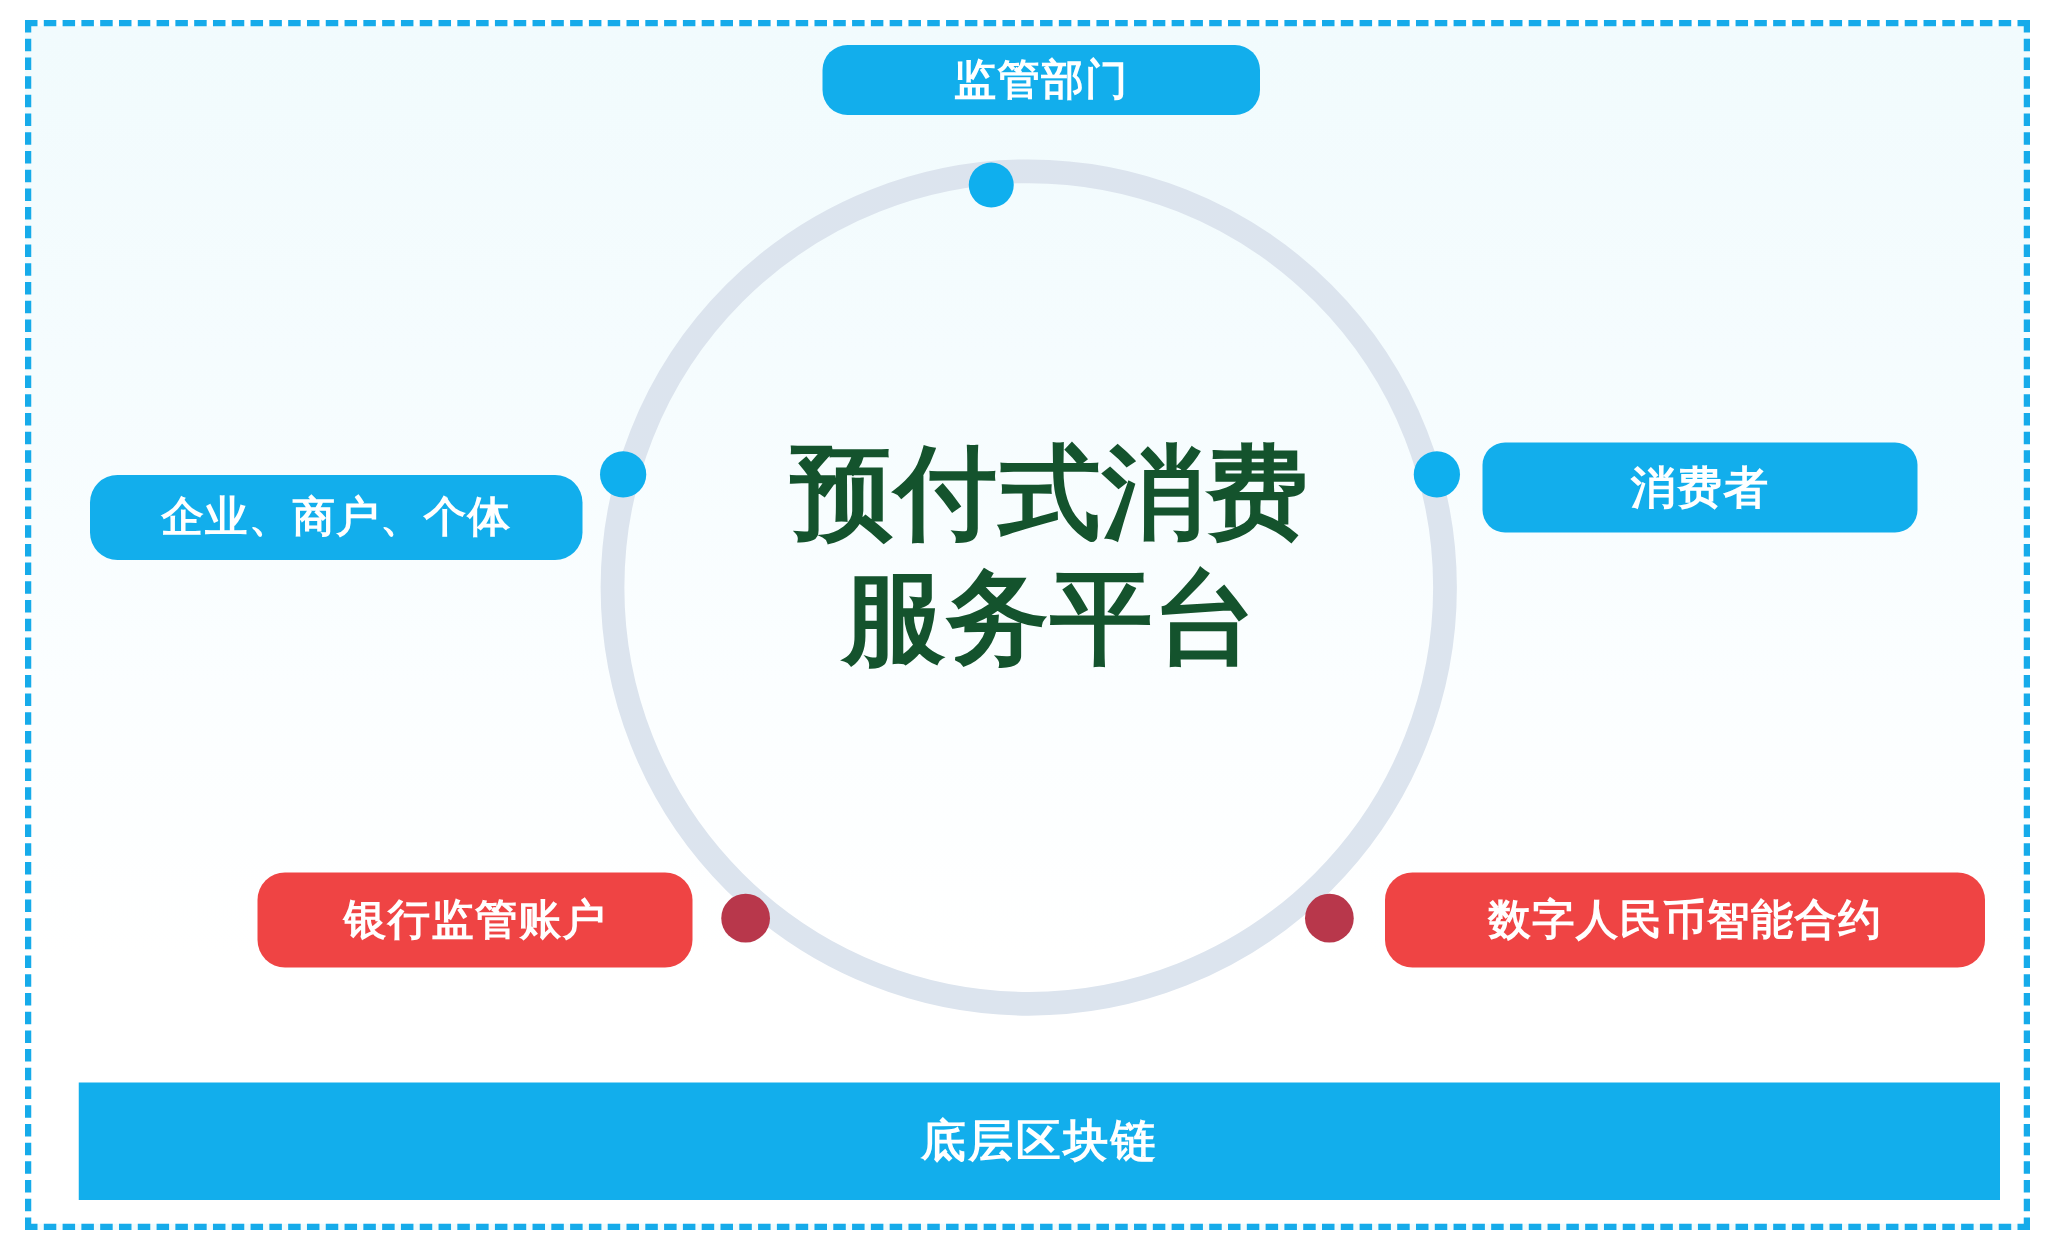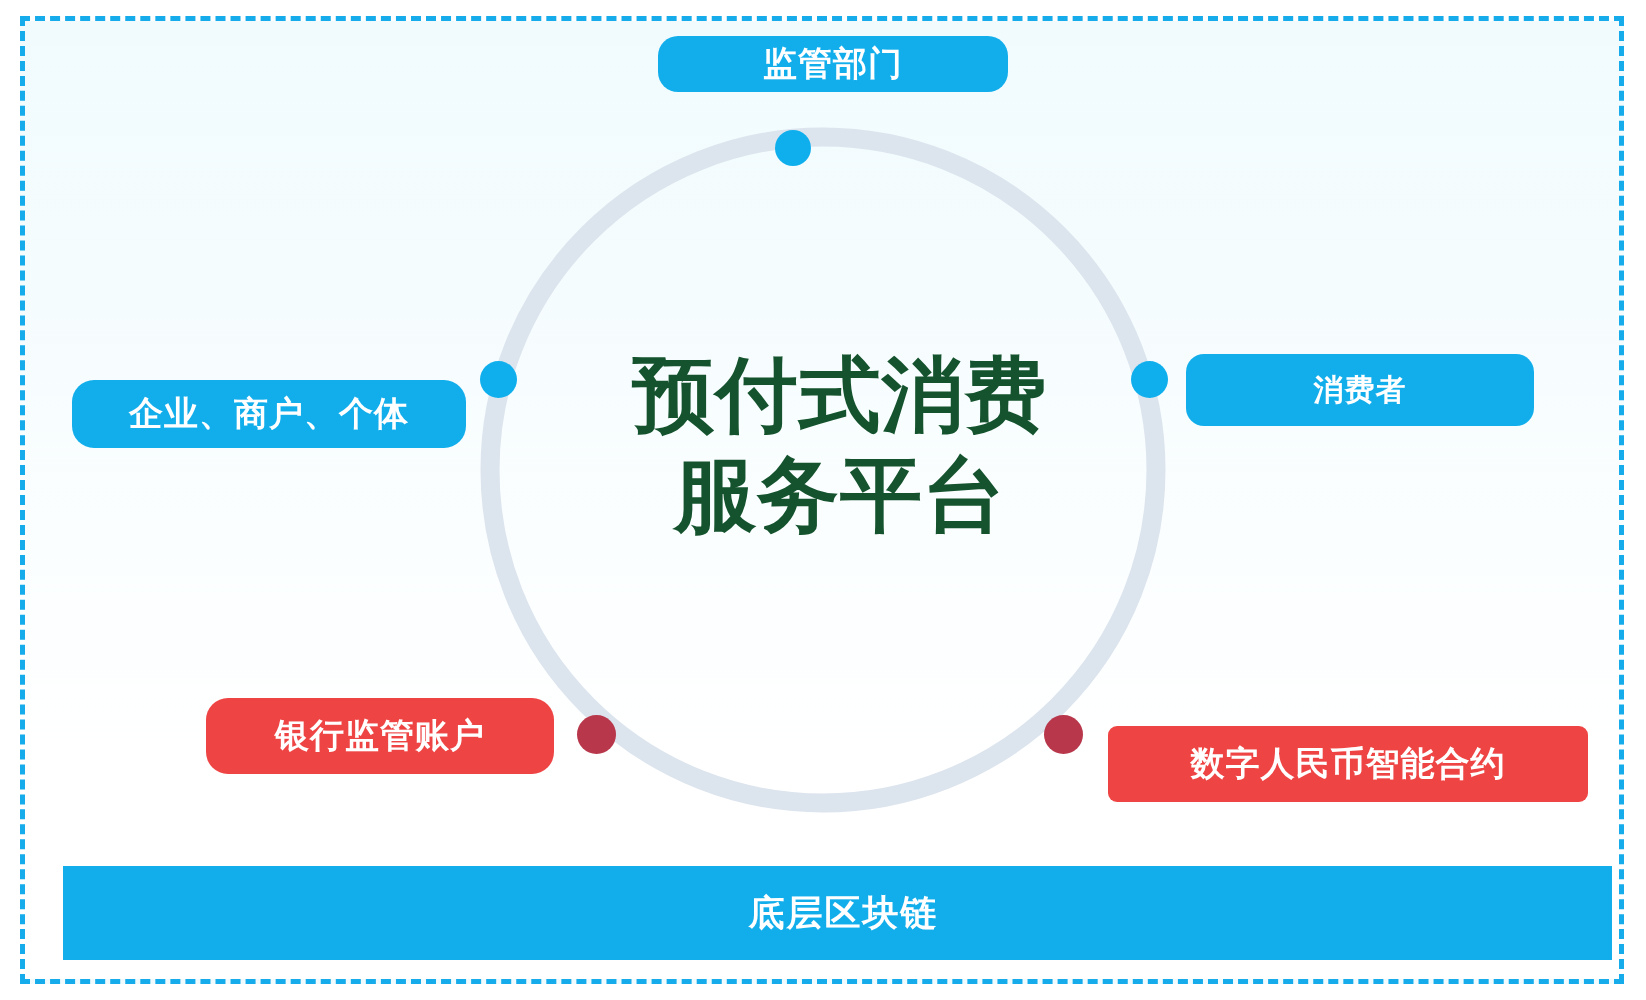--- a/index.html
+++ b/index.html
@@ -81,32 +81,32 @@
   #pill-left {
     left: 72px;  top: 380px;
     width: 394px; height: 68px;
     border-radius: 22px;
     font-size: 34px;
   }
   #pill-right {
     left: 1186px; top: 354px;
     width: 348px;  height: 72px;
     border-radius: 18px;
-    font-size: 30px;
+    font-size: 36px;
   }
   #pill-bank {
     left: 206px; top: 698px;
     width: 348px; height: 76px;
     border-radius: 22px;
     font-size: 34px;
   }
   #pill-contract {
-    left: 1108px; top: 726px;
+    left: 1108px; top: 698px;
     width: 480px;  height: 76px;
-    border-radius: 9px;
+    border-radius: 22px;
     font-size: 34px;
   }
 
   
   .dot {
     position: absolute;
     border-radius: 50%;
   }
   .dot.blue { background: #0FAFEE; }
   .dot.red  { background: #B8374B; }
@@ -122,21 +122,20 @@
     left: 63px;  top: 866px;
     width: 1537px; height: 94px;
     background: #12AEEC;
     display: flex;
     align-items: center;
     justify-content: center;
     color: #ffffff;
     font-size: 36px;
     font-weight: 700;
     letter-spacing: 2px;
-    padding-left: 12px;
   }
 </style>
 </head>
 <body>
 
 <div id="stage">
 
   <div id="frame"></div>
 
   <svg id="ring-wrap" viewBox="0 0 1646 1000">

